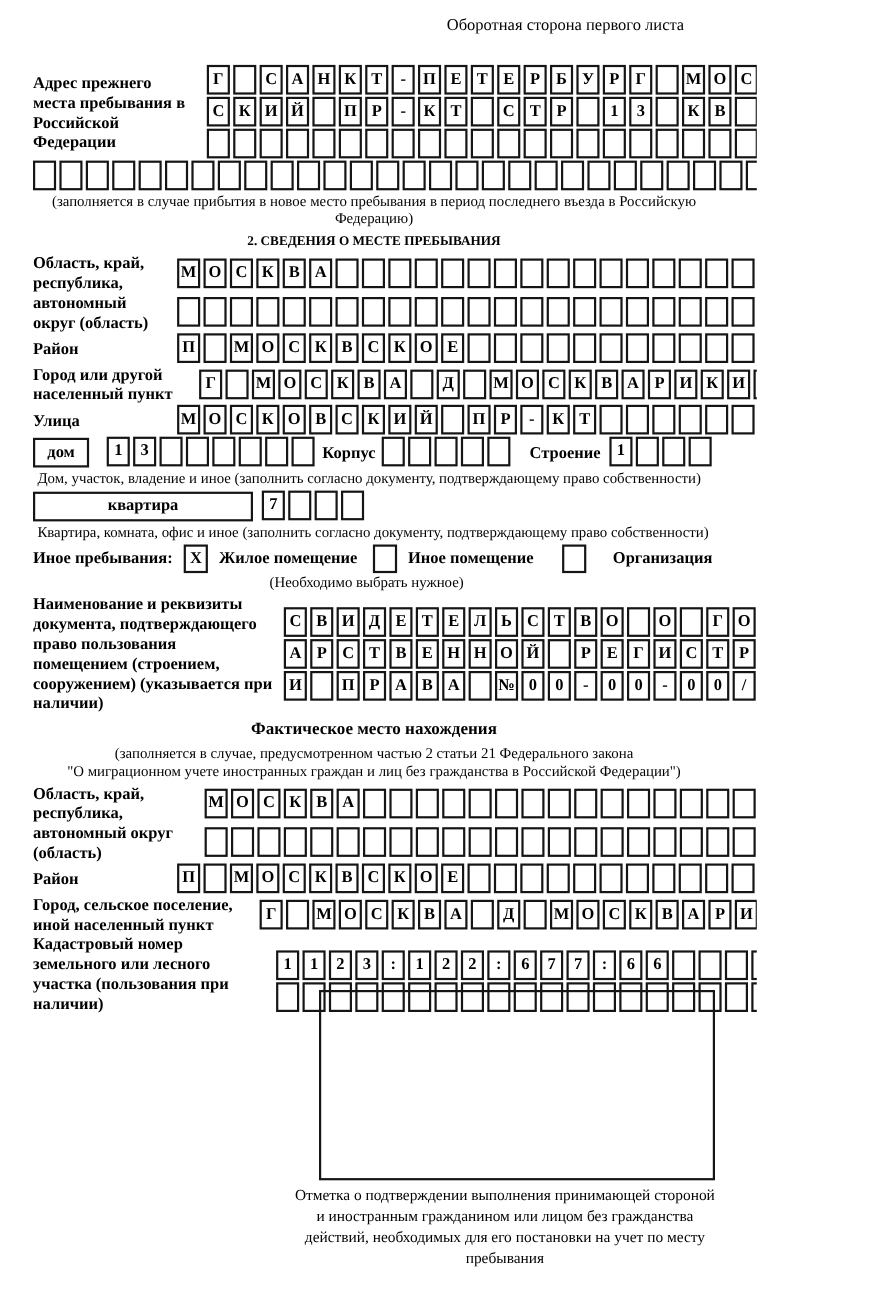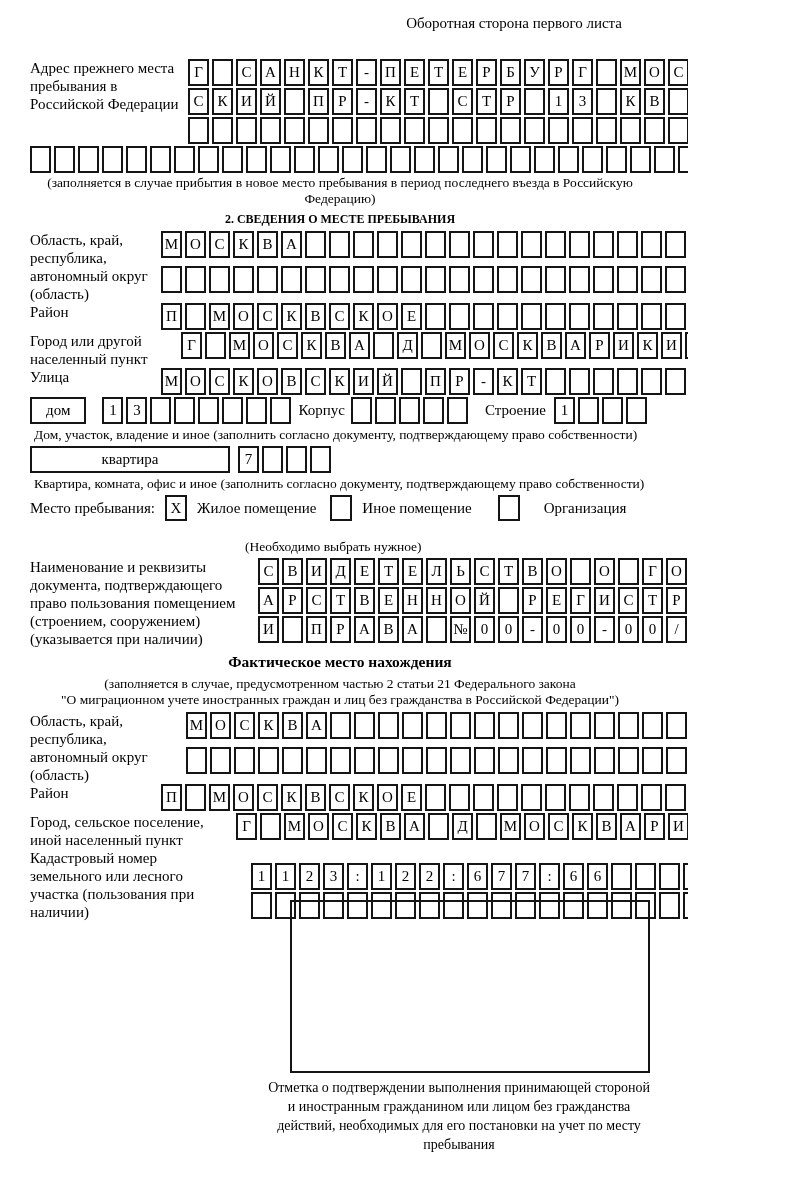--- a/index.html
+++ b/index.html
@@ -1,19 +1,19 @@
 <!DOCTYPE html>
 <html><head>
 <meta charset="utf-8">
 <style>
   html,body{margin:0;padding:0;background:#fff;}
   body{width:800px;height:1180px;font-family:"Liberation Serif","DejaVu Serif",serif;color:#000;}
   .page{position:relative;width:688px;height:1180px;box-sizing:border-box;padding:14px 38px 0 30px;overflow:hidden;background:#fff;}
   .header-note{text-align:right;font-size:15px;line-height:19px;padding-right:28px;}
-  .frow{display:flex;align-items:flex-start;}
+  .frow{display:flex;align-items:center;font-weight:bold;}
   .label{font-size:15px;line-height:18px;flex:0 0 auto;}
   .boxcol{flex:0 0 auto;}
   .boxrow{white-space:nowrap;height:27px;margin-bottom:2px;}
   .cbox{display:inline-block;box-sizing:border-box;width:21px;height:27px;border:2px solid #151515;margin-right:3px;text-align:center;font-size:15px;line-height:23px;vertical-align:top;background:#fff;}
   .widebox{display:inline-block;box-sizing:border-box;height:27px;border:2px solid #151515;text-align:center;font-size:15px;line-height:23px;vertical-align:top;}
   .caption{font-size:13.5px;line-height:16px;text-align:center;}
   .sec-title{font-size:12px;line-height:20px;font-weight:bold;text-align:center;}
   .chkbox{display:inline-block;box-sizing:border-box;width:22px;height:26px;border:2px solid #151515;text-align:center;font-size:15px;line-height:22px;vertical-align:top;}
   .mesto-lab{font-size:15px;line-height:26px;}
   .prev-block{margin-top:26px;}
@@ -76,29 +76,29 @@
   </div>
   <div class="caption" style="text-align:left;margin:1px 0 3px 4px;">Дом, участок, владение и иное (заполнить согласно документу, подтверждающему право собственности)</div>
 
   <div class="frow">
     <span class="widebox" style="width:200px;margin-right:8px;">квартира</span>
     <span class="boxrow"><span class="cbox">7</span><span class="cbox"></span><span class="cbox"></span><span class="cbox"></span></span>
   </div>
   <div class="caption" style="text-align:left;margin:1px 0 3px 4px;">Квартира, комната, офис и иное (заполнить согласно документу, подтверждающему право собственности)</div>
 
   <div class="frow">
-    <span class="mesto-lab" style="margin-right:10px;">Место пребывания:</span>
+    <span class="mesto-lab" style="margin-right:10px;">Иное пребывания:</span>
     <span class="chkbox">X</span>
     <span class="mesto-lab" style="margin:0 14px 0 10px;">Жилое помещение</span>
     <span class="chkbox"></span>
     <span class="mesto-lab" style="margin:0 26px 0 10px;">Иное помещение</span>
     <span class="chkbox"></span>
     <span class="mesto-lab" style="margin-left:24px;">Организация</span>
   </div>
-  <div class="caption" style="text-align:left;margin:18px 0 3px 215px;">(Необходимо выбрать нужное)</div>
+  <div class="caption" style="text-align:left;margin:1px 0 3px 215px;">(Необходимо выбрать нужное)</div>
 
   <div class="frow">
     <div class="label" style="flex-basis:220px;padding-right:8px;">Наименование и реквизиты документа, подтверждающего право пользования помещением (строением, сооружением) (указывается при наличии)</div>
     <div class="boxcol">
       <div class="boxrow"><span class="cbox">С</span><span class="cbox">В</span><span class="cbox">И</span><span class="cbox">Д</span><span class="cbox">Е</span><span class="cbox">Т</span><span class="cbox">Е</span><span class="cbox">Л</span><span class="cbox">Ь</span><span class="cbox">С</span><span class="cbox">Т</span><span class="cbox">В</span><span class="cbox">О</span><span class="cbox"></span><span class="cbox">О</span><span class="cbox"></span><span class="cbox">Г</span><span class="cbox">О</span><span class="cbox">С</span><span class="cbox">У</span><span class="cbox">Д</span></div>
       <div class="boxrow"><span class="cbox">А</span><span class="cbox">Р</span><span class="cbox">С</span><span class="cbox">Т</span><span class="cbox">В</span><span class="cbox">Е</span><span class="cbox">Н</span><span class="cbox">Н</span><span class="cbox">О</span><span class="cbox">Й</span><span class="cbox"></span><span class="cbox">Р</span><span class="cbox">Е</span><span class="cbox">Г</span><span class="cbox">И</span><span class="cbox">С</span><span class="cbox">Т</span><span class="cbox">Р</span><span class="cbox">А</span><span class="cbox">Ц</span><span class="cbox">И</span></div>
       <div class="boxrow"><span class="cbox">И</span><span class="cbox"></span><span class="cbox">П</span><span class="cbox">Р</span><span class="cbox">А</span><span class="cbox">В</span><span class="cbox">А</span><span class="cbox"></span><span class="cbox">№</span><span class="cbox">0</span><span class="cbox">0</span><span class="cbox">-</span><span class="cbox">0</span><span class="cbox">0</span><span class="cbox">-</span><span class="cbox">0</span><span class="cbox">0</span><span class="cbox">/</span><span class="cbox">0</span><span class="cbox">0</span><span class="cbox">0</span></div>
     </div>
   </div>
 

